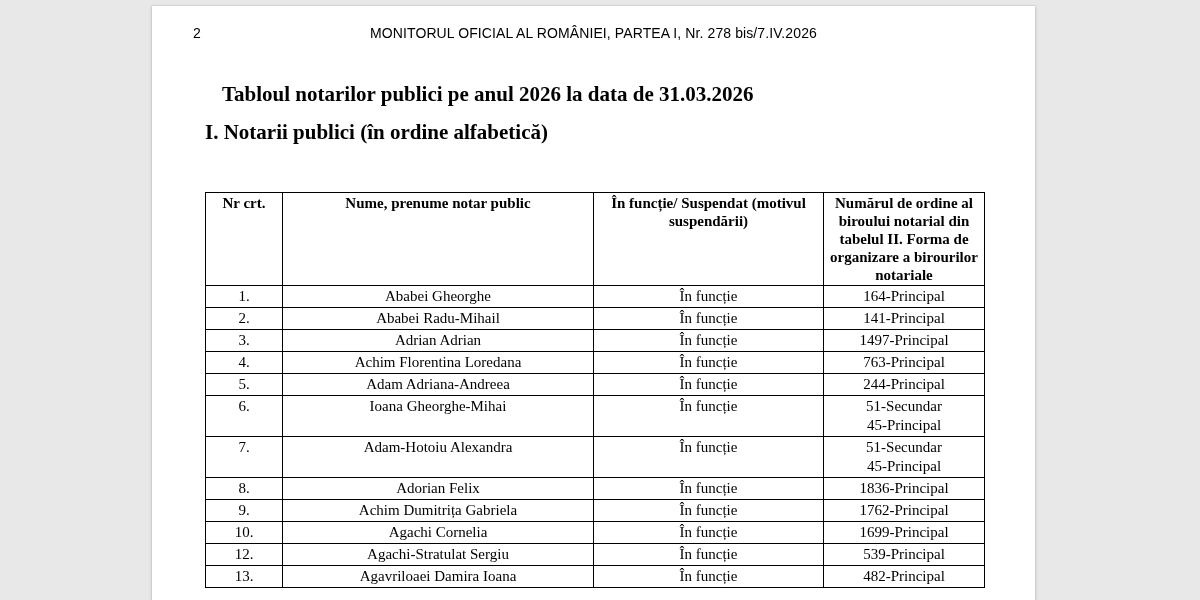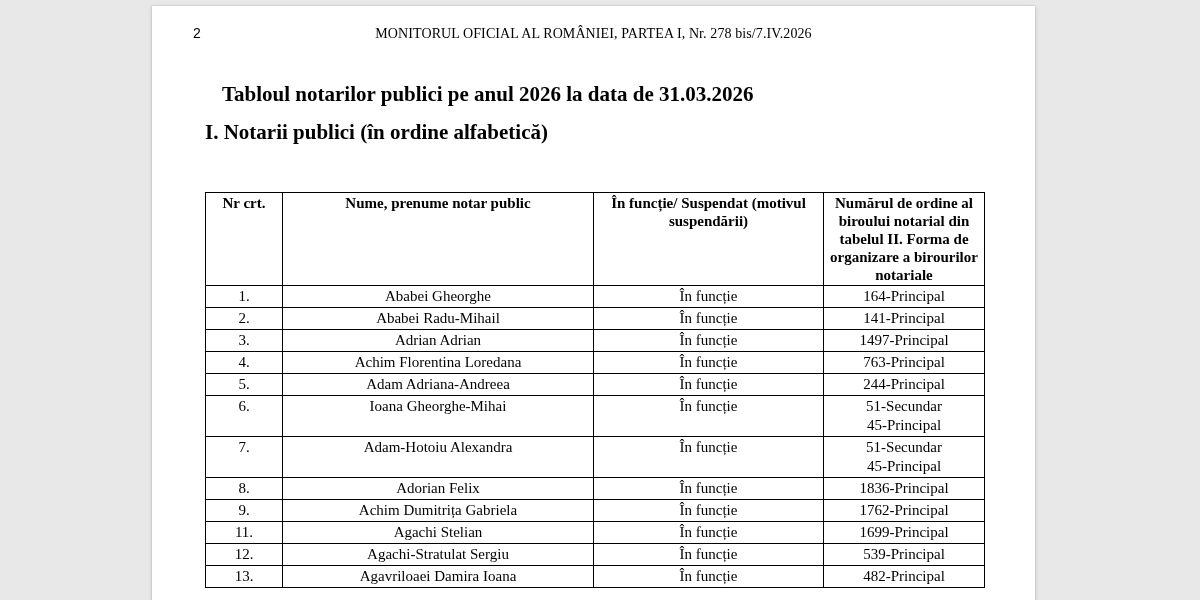--- a/index.html
+++ b/index.html
@@ -36,21 +36,21 @@
     font-family: "Liberation Sans", "DejaVu Sans", sans-serif;
     font-size: 14px;
     line-height: 15px;
   }
   .running-header {
     position: absolute;
     top: 20px;
     left: 0;
     right: 0;
     text-align: center;
-    font-family: Liberation Serif, serif;
+    font-family: Liberation Sans, sans-serif;
     font-size: 14px;
     line-height: 15px;
     letter-spacing: 0.1px;
   }
   .doc-title {
     position: absolute;
     top: 76px;
     left: 70px;
     margin: 0;
     font-size: 21px;
@@ -177,22 +177,22 @@
           <td>În funcție</td>
           <td>1836-Principal</td>
         </tr>
         <tr class="single">
           <td>9.</td>
           <td>Achim Dumitrița Gabriela</td>
           <td>În funcție</td>
           <td>1762-Principal</td>
         </tr>
         <tr class="single">
-          <td>11.</td>
-          <td>Agachi Stelian</td>
+          <td>10.</td>
+          <td>Agachi Cornelia</td>
           <td>În funcție</td>
           <td>1699-Principal</td>
         </tr>
         <tr class="single">
           <td>12.</td>
           <td>Agachi-Stratulat Sergiu</td>
           <td>În funcție</td>
           <td>539-Principal</td>
         </tr>
         <tr class="single">

